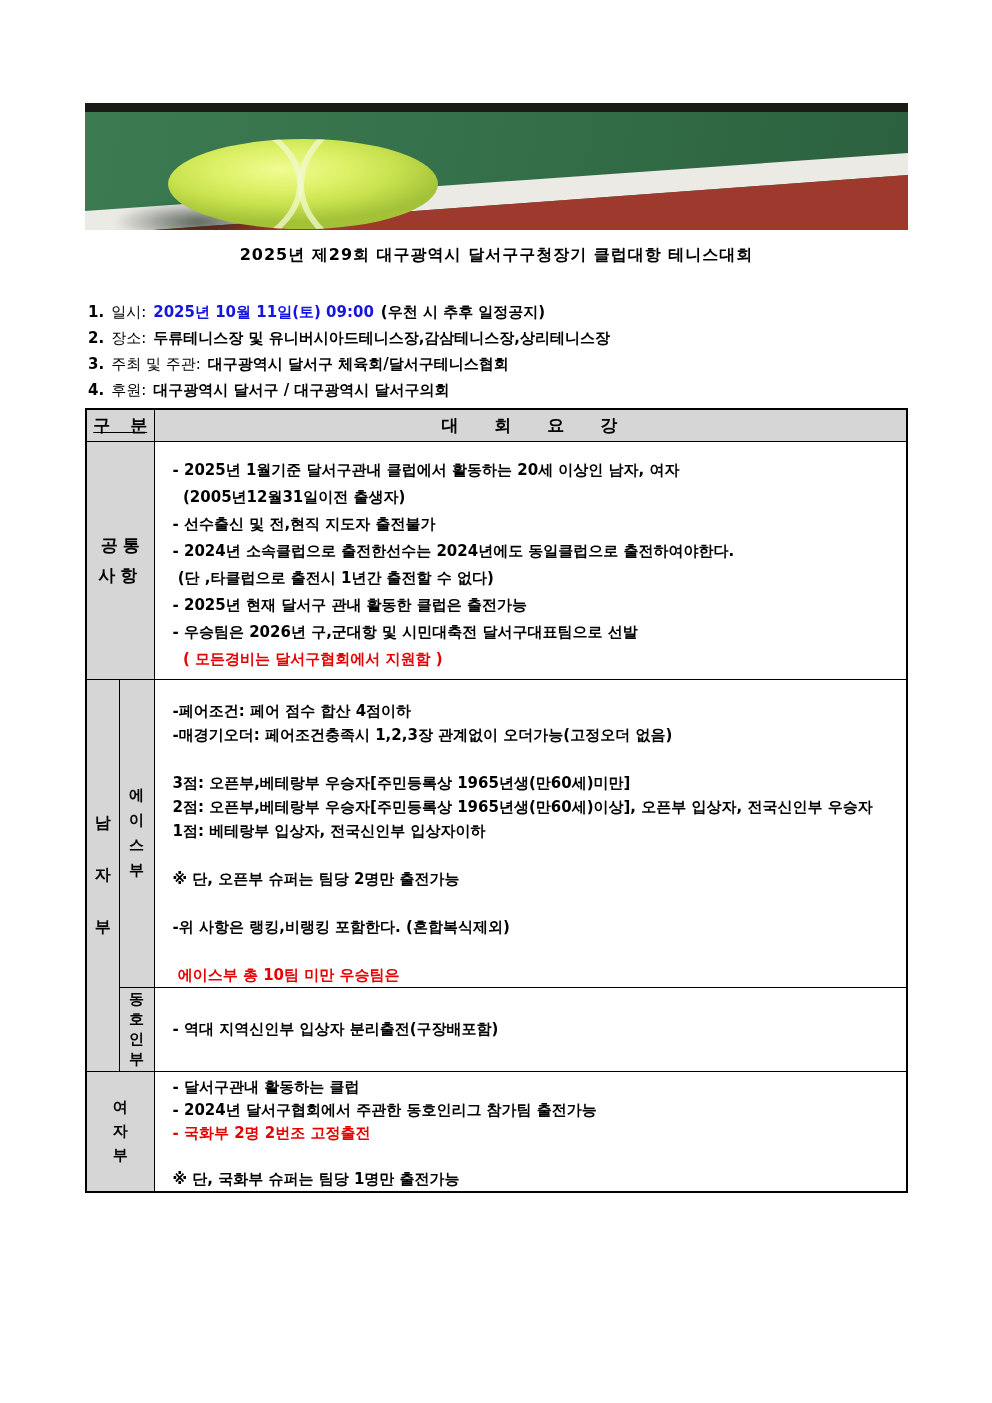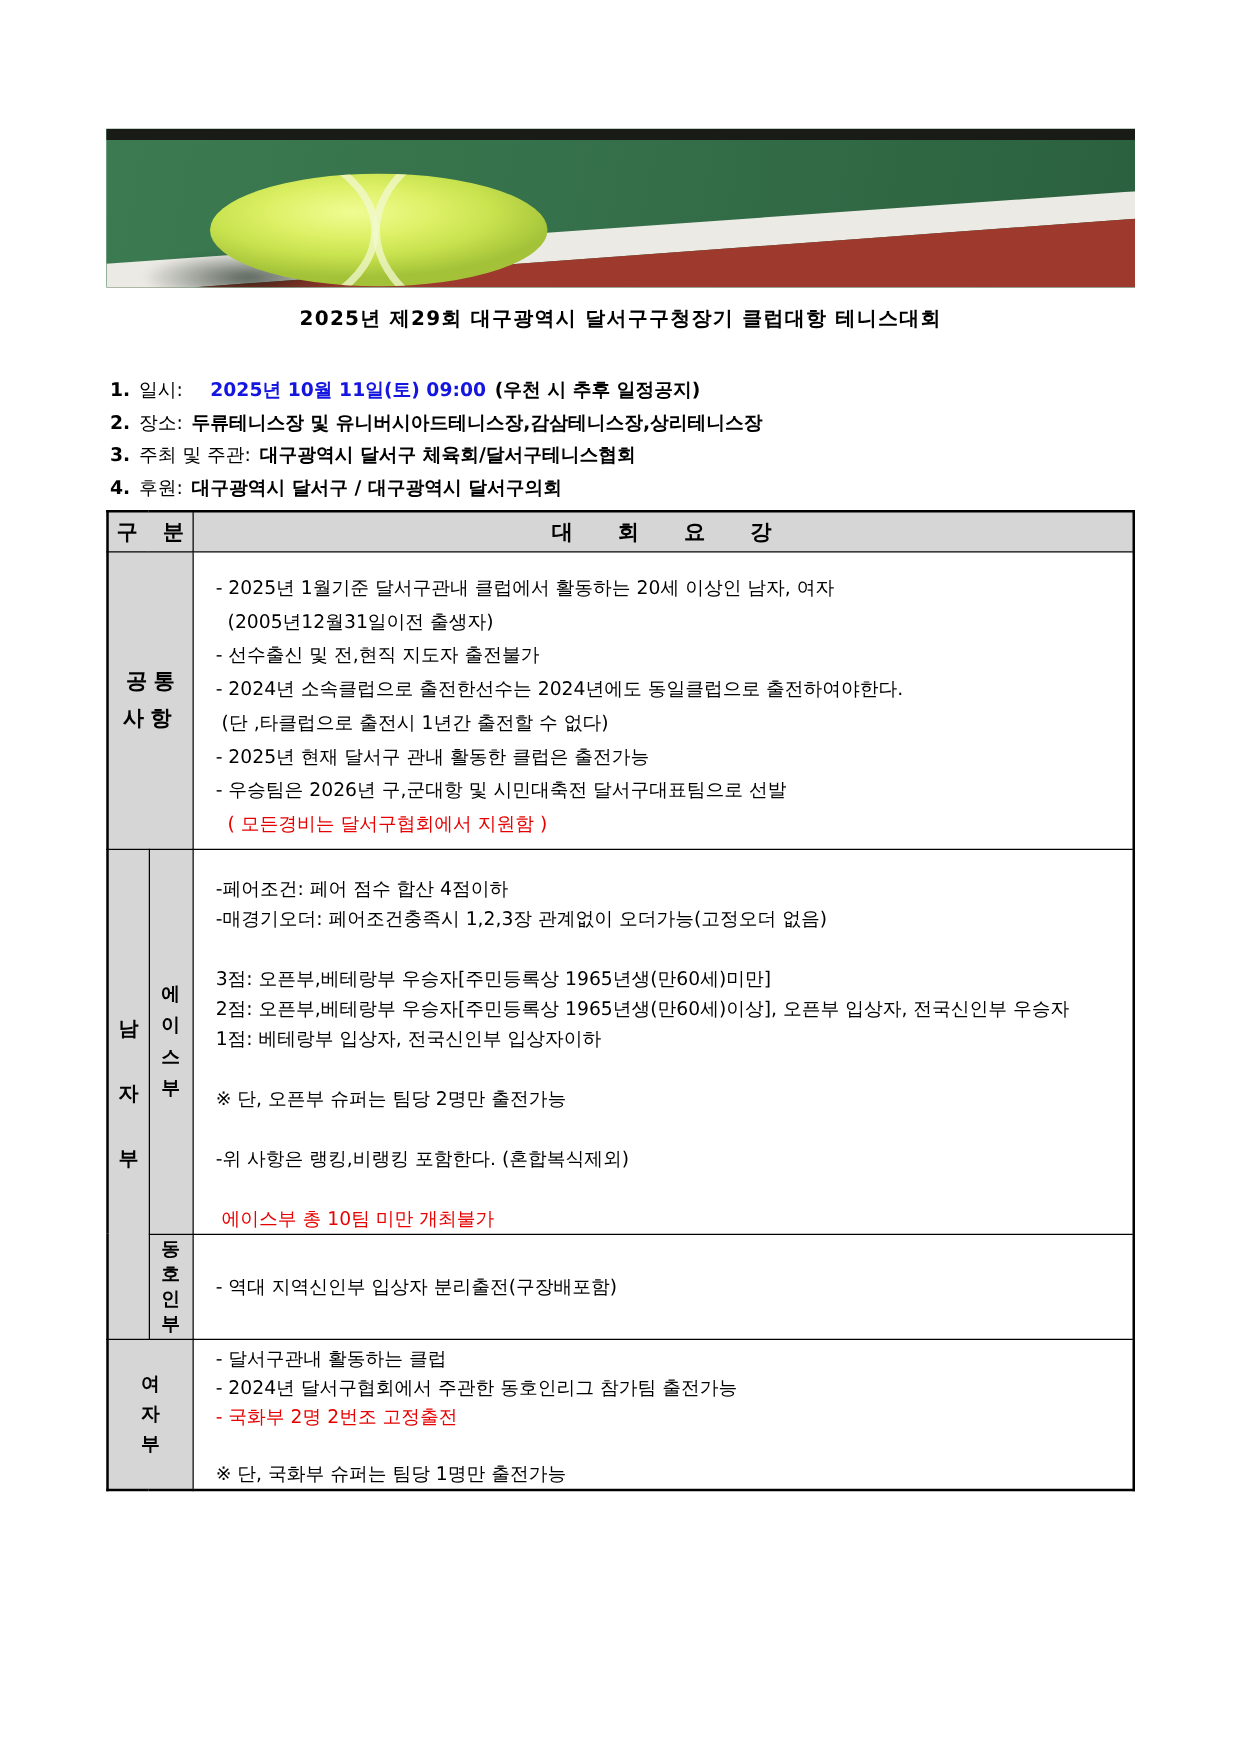--- a/index.html
+++ b/index.html
@@ -43,53 +43,53 @@
   .title {
     margin:15px 85px 0 85px; width:823px;
     text-align:center; font-size:16px; font-weight:800; letter-spacing:1px;
   }
 
   
   .info { margin:33px 0 0 88px; list-style:none; }
   .info-item { line-height:26px; font-size:15px; white-space:pre; }
   .info-item .num { font-weight:600; margin-right:7px; }
   .info-item .lbl { font-weight:400; margin-right:7px; }
-  .info-item .hl  { font-weight:800; margin-right:7px;margin-left:15px; }
+  .info-item .hl  { font-weight:800; margin-right:7px; }
   .info-item .txt { font-weight:600; }
 
   
   table.outline {
     margin:5px 0 0 85px; width:823px;
     border-collapse:collapse; table-layout:fixed;
     border:2px solid #000;
     font-size:15px;
   }
   table.outline td { border:1.5px solid #000; }
   col.c-a { width:33px; } col.c-b { width:35px; }
   .gray { background:#d6d6d6; }
   .hdr {
     text-align:center; vertical-align:middle; font-weight:800; font-size:17px;
   }
-  .hdr-cat   { word-spacing:14px; }
+  .hdr-cat   { word-spacing:14px;text-decoration:underline; }
   .hdr-main  { word-spacing:26px; letter-spacing:2px;margin-top:45px; }
   tr.r-head   { height:32px; }
   tr.r-common { height:238px; }
   tr.r-ace    { height:290px; }
   tr.r-club   { height:84px; }
   tr.r-women  { height:120px; }
   .lbl-cell {
     text-align:center; vertical-align:middle; font-weight:800;
     white-space:pre-line;
   }
   .lbl-common { font-size:17px; line-height:30px; letter-spacing:5px; text-indent:5px; }
   .lbl-men    { font-size:16px; line-height:52px; }
   .lbl-ace    { font-size:15px; line-height:25px; }
   .lbl-club   { font-size:15px; line-height:20px; }
   .lbl-women  { font-size:15px; line-height:24px; }
-  .content { vertical-align:top; padding:0 0 0 18px; overflow:hidden; font-weight:400; }
+  .content { vertical-align:top; padding:0 0 0 18px; overflow:hidden; font-weight:700; }
   .content .line { white-space:pre; }
   .cell-common { padding-top:15px; } .cell-common .line { line-height:27px; }
   .cell-ace    { padding-top:19px; }  .cell-ace .line    { line-height:24px; }
   .cell-club   { vertical-align:middle; } .cell-club .line { line-height:22px; }
   .cell-women  { padding-top:4px; }  .cell-women .line  { line-height:23px; }
 </style>
 </head>
 <body>
 
 <div class="page">
@@ -152,21 +152,21 @@
             <div class="line">-매경기오더: 페어조건충족시 1,2,3장 관계없이 오더가능(고정오더 없음)</div>
             <div class="line">&nbsp;</div>
             <div class="line">3점: 오픈부,베테랑부 우승자[주민등록상 1965년생(만60세)미만]</div>
             <div class="line">2점: 오픈부,베테랑부 우승자[주민등록상 1965년생(만60세)이상], 오픈부 입상자, 전국신인부 우승자</div>
             <div class="line">1점: 베테랑부 입상자, 전국신인부 입상자이하</div>
             <div class="line">&nbsp;</div>
             <div class="line">※ 단, 오픈부 슈퍼는 팀당 2명만 출전가능</div>
             <div class="line">&nbsp;</div>
             <div class="line">-위 사항은 랭킹,비랭킹 포함한다. (혼합복식제외)</div>
             <div class="line">&nbsp;</div>
-            <div class="line" style="color: rgb(230, 0, 0);"> 에이스부 총 10팀 미만 개최불가</div>
+            <div class="line" style="color: rgb(230, 0, 0);"> 에이스부 총 10팀 미만 우승팀은</div>
           </td>
     </tr>
     <tr class="r-club">
       <td class="gray lbl-cell lbl-club">동
 호
 인
 부</td>
       <td class="content cell-club">
             <div class="line">- 역대 지역신인부 입상자 분리출전(구장배포함)</div>
           </td>

